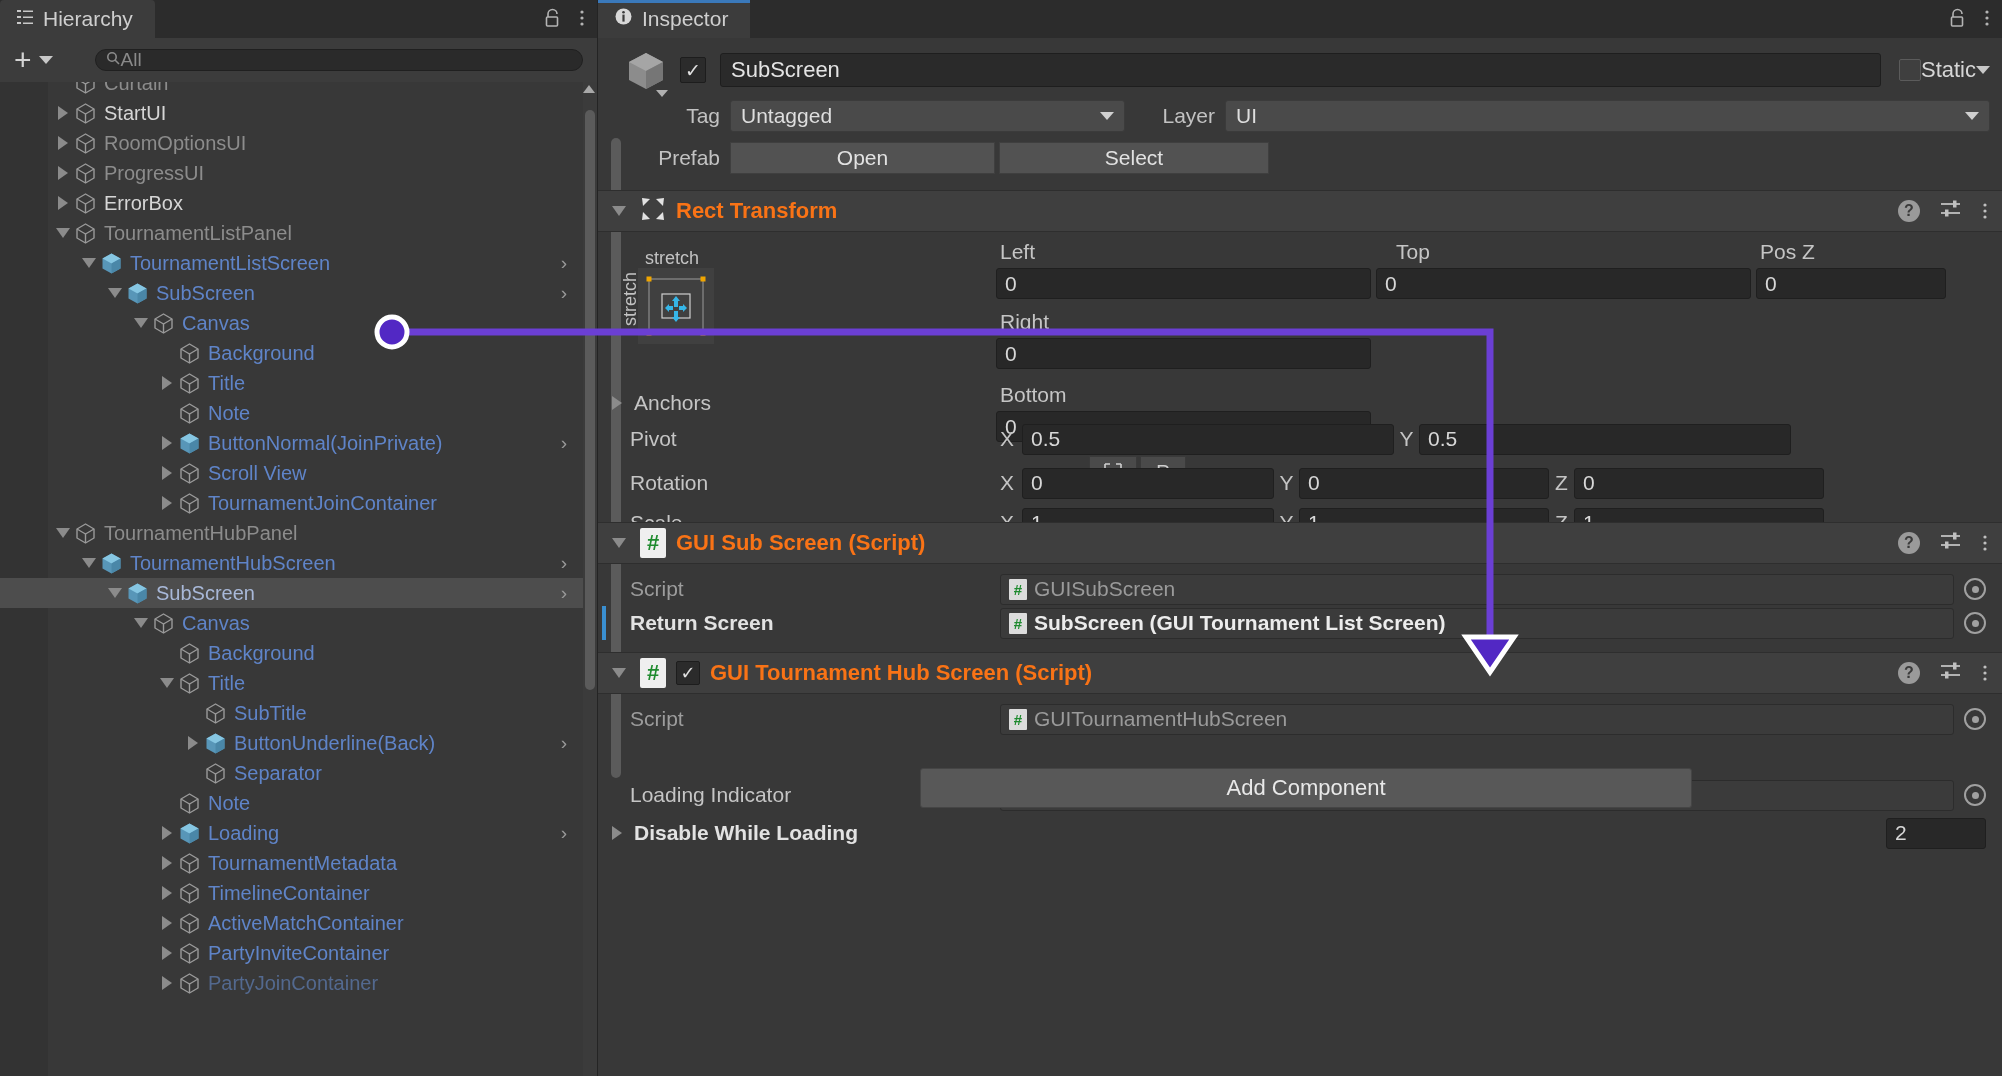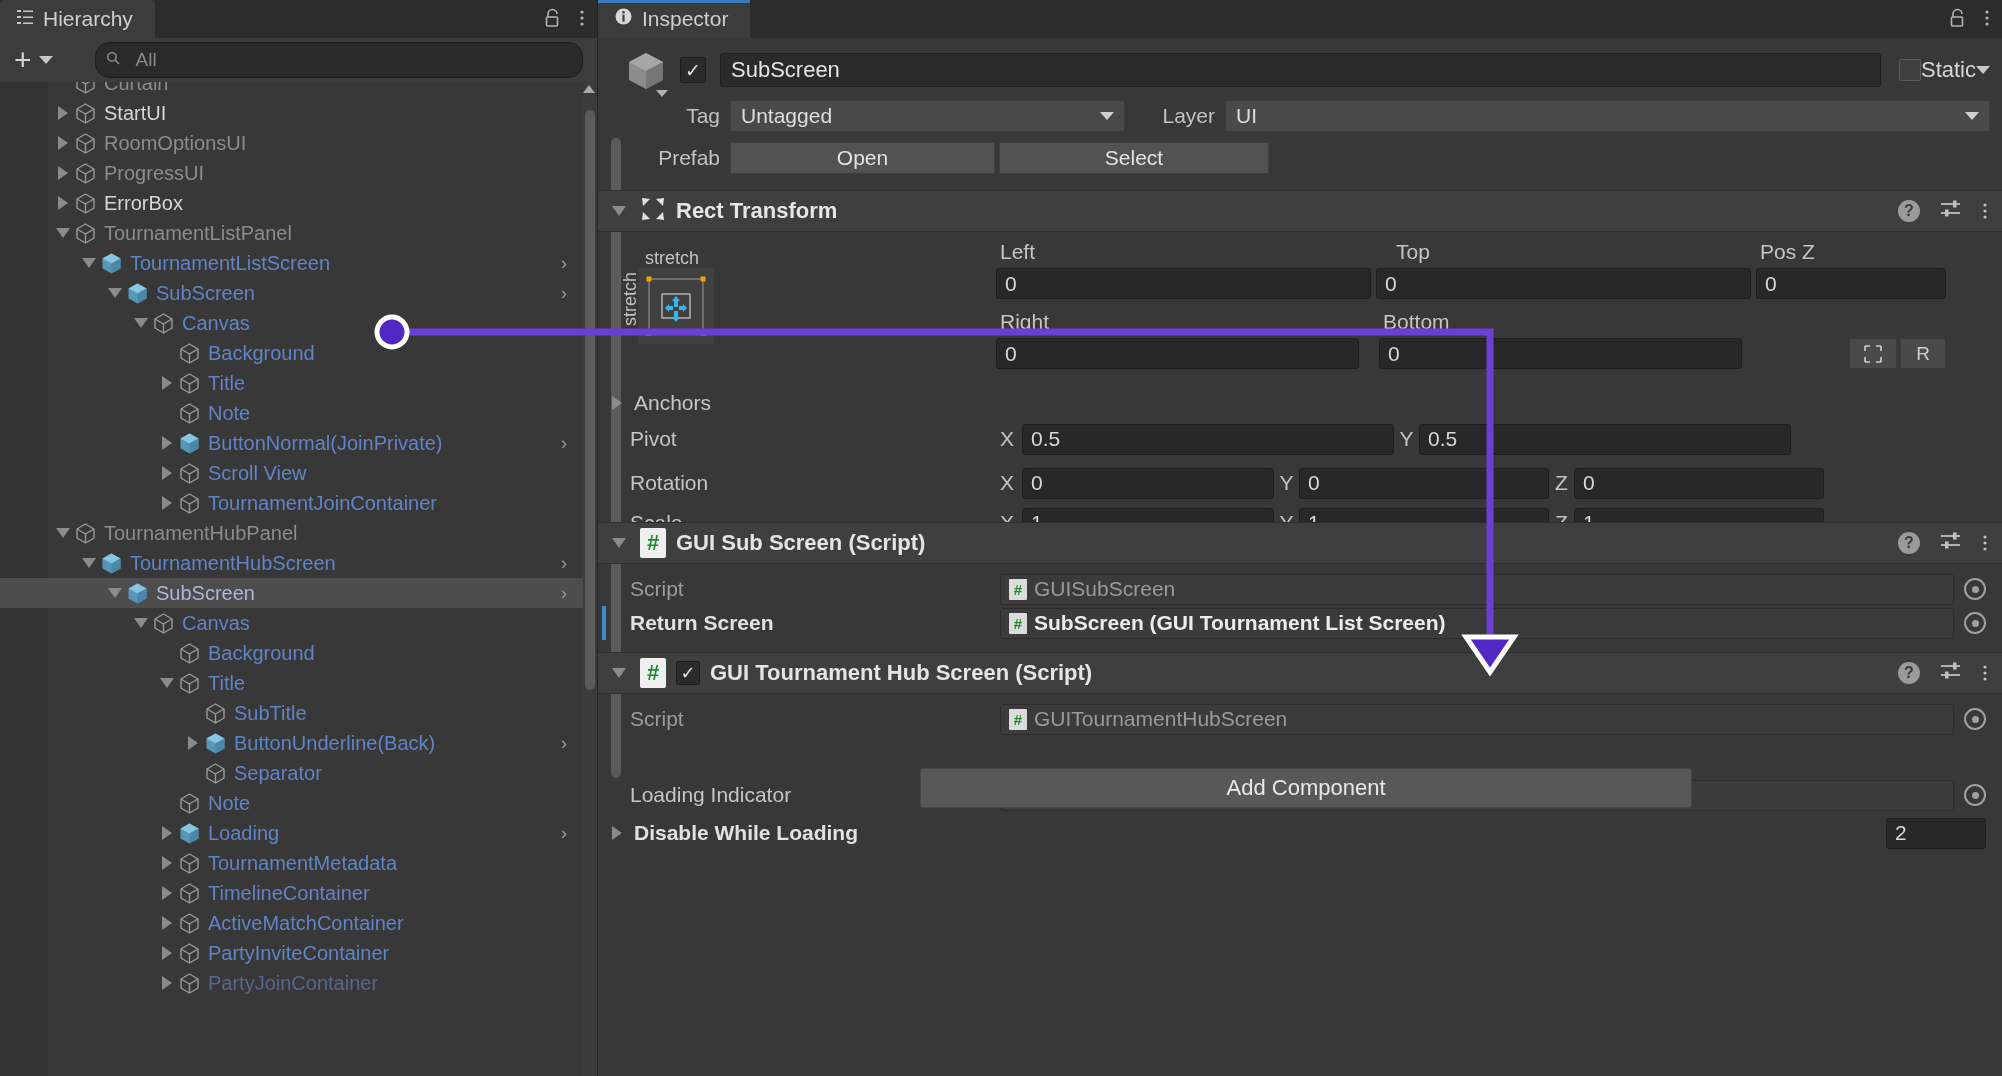--- a/index.html
+++ b/index.html
@@ -36,23 +36,23 @@
   
   #hierarchy { left: 0; width: 598px; border-right: 1px solid #242424; }
   .h-toolbar {
     height: 44px; background: #3c3c3c;
     display: flex; align-items: center; padding: 0 10px 0 8px; gap: 6px;
   }
   .plus-btn { display: flex; align-items: center; gap: 7px; padding: 0 6px; }
   .plus-glyph { color: #d4d4d4; font-size: 30px; font-weight: 300; line-height: 20px; }
   .caret-dn { width: 0; height: 0; border-left: 7px solid transparent; border-right: 7px solid transparent; border-top: 8px solid #c8c8c8; }
   .h-search {
-    flex: 1; height: 36px; margin-left: 30px; margin-right: 4px;
+    flex: 1; height: 22px; margin-left: 30px; margin-right: 4px;
     background: #2a2a2a; border: 1px solid #202020; border-radius: 14px;
-    display: flex; align-items: center; padding: 0 10px; gap: 15px;
+    display: flex; align-items: center; padding: 0 10px; gap: 0;
   }
   .h-search .sicon { color: #8b8b8b; font-size: 15px; }
   .h-search .sph { color: #8a8a8a; font-size: 19px; }
 
   .h-body { position: absolute; top: 82px; left: 0; right: 0; bottom: 0; background: #383838; overflow: hidden; }
   .h-indent-rail { position: absolute; left: 0; top: 0; bottom: 0; width: 48px; background: #333333; }
   .h-scroll-col { position: absolute; right: 0; top: 0; bottom: 0; width: 14px; background: #3b3b3b; }
   .h-scroll-up { position: absolute; right: 2px; top: 3px; width: 0; height: 0;
     border-left: 6px solid transparent; border-right: 6px solid transparent; border-bottom: 8px solid #a8a8a8; }
   .h-scroll-thumb { position: absolute; right: 2px; width: 10px; background: #5b5b5b; border-radius: 5px; }
@@ -116,21 +116,21 @@
     display: flex; align-items: center; justify-content: center;
     color: #e2e2e2; font-size: 21px;
   }
 
   .comp {
     background: #3f3f3f; border-top: 1px solid #2e2e2e; border-bottom: 1px solid #2e2e2e;
     height: 42px; display: flex; align-items: center; padding-left: 14px;
     position: relative;
   }
   .comp .tri-d, .comp .tri-r { margin-right: 14px; }
-  .comp-title { color: #e5e5e5; font-size: 22px; font-weight: bold; margin-left: 10px; }
+  .comp-title { color: #f97316; font-size: 22px; font-weight: bold; margin-left: 10px; }
   .comp-icons { position: absolute; right: 14px; display: flex; align-items: center; gap: 20px; }
   .q-icon { width: 22px; height: 22px; border-radius: 50%; background: #9a9a9a; color: #3a3a3a;
     font-size: 16px; font-weight: bold; display: flex; align-items: center; justify-content: center; }
   .kebab { color: #c0c0c0; font-size: 20px; letter-spacing: 0; line-height: 8px; }
   .csicon { width: 26px; height: 30px; background: #efefef; border-radius: 2px;
     display: flex; align-items: center; justify-content: center; color: #1f8b2f; font-size: 22px; font-weight: bold; }
   .comp-cb { width: 24px; height: 24px; background: #2b2b2b; border: 1px solid #1d1d1d; border-radius: 2px;
     display: flex; align-items: center; justify-content: center; color: #e0e0e0; font-size: 18px; margin-left: 10px; }
 
   .comp-body { position: relative; padding: 0 16px 0 0; }
@@ -862,21 +862,21 @@
                 </div>
             </div>
             <div style="width:190px;">
               <div class="flabel" style="padding-left:4px;">Pos Z</div>
               <div class="ifield" style="margin-top:4px;">
                   <span>0</span>
                 </div>
             </div>
           </div>
 
-          <div style="display:flex;gap:20px;margin-top:11px;">
+          <div style="display:flex;gap:14px;margin-top:11px;flex-direction:column;">
             <div style="width:375px;">
               <div class="flabel" style="padding-left:4px;">Right</div>
               <div class="ifield" style="margin-top:4px;">
                   <span>0</span>
                 </div>
             </div>
             <div style="width:375px;">
               <div class="flabel" style="padding-left:4px;">Bottom</div>
               <div class="ifield" style="margin-top:4px;">
                   <span>0</span>

